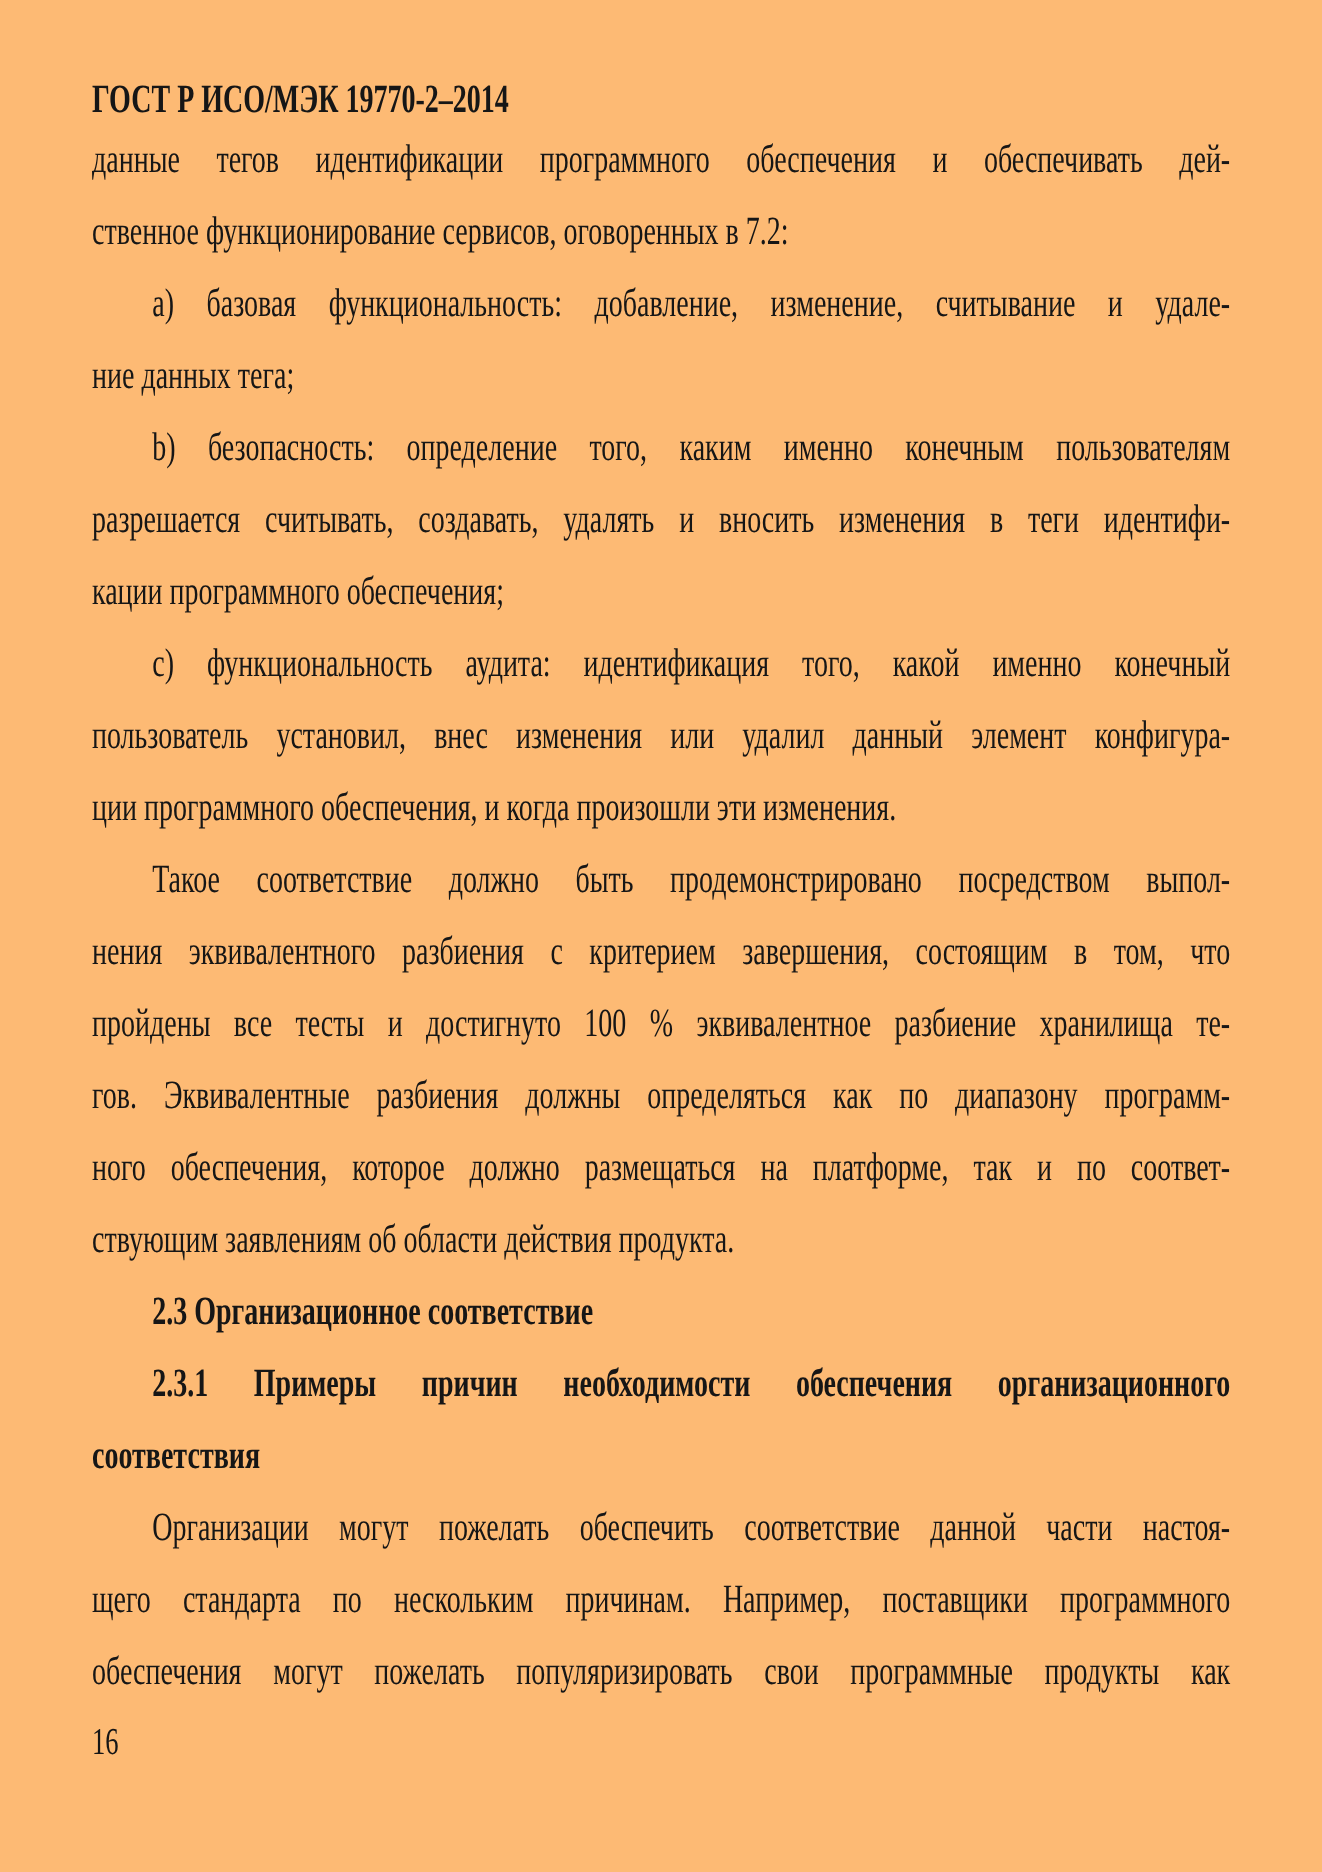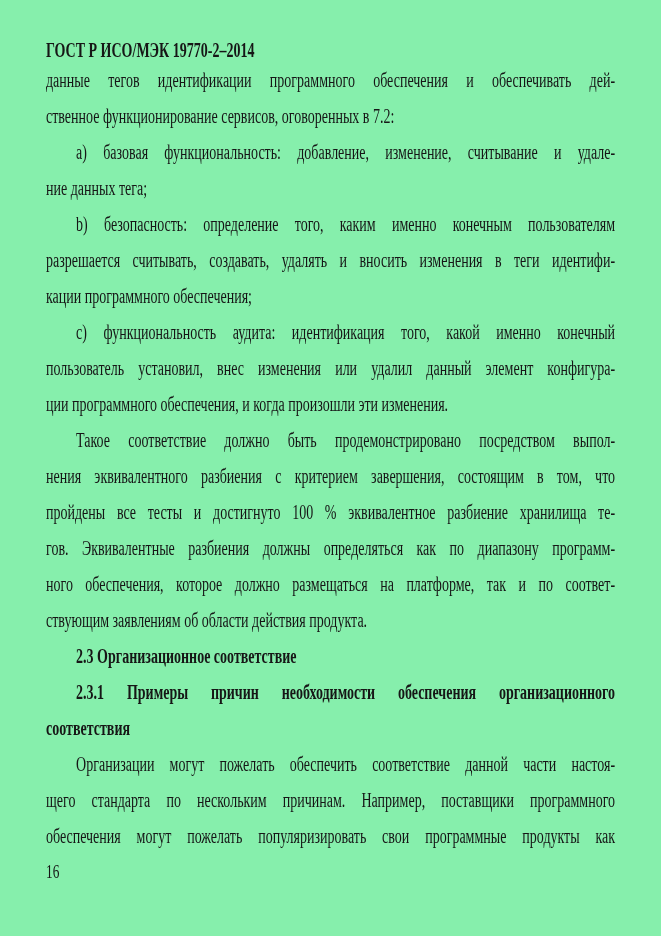--- a/index.html
+++ b/index.html
@@ -4,21 +4,21 @@
 <style>
   html, body {
     margin: 0;
     padding: 0;
     background: #ffffff;
   }
   .page {
     position: relative;
     width: 661px;
     height: 936px;
-    background: #86efac;
+    background: #fdba74;
     overflow: hidden;
     box-sizing: border-box;
     padding: 38px 46px 0 46px;
     font-family: "Liberation Serif", "DejaVu Serif", serif;
     color: #161616;
   }
   
   .scaled {
     width: 813px;            
     transform: scaleX(0.7);

